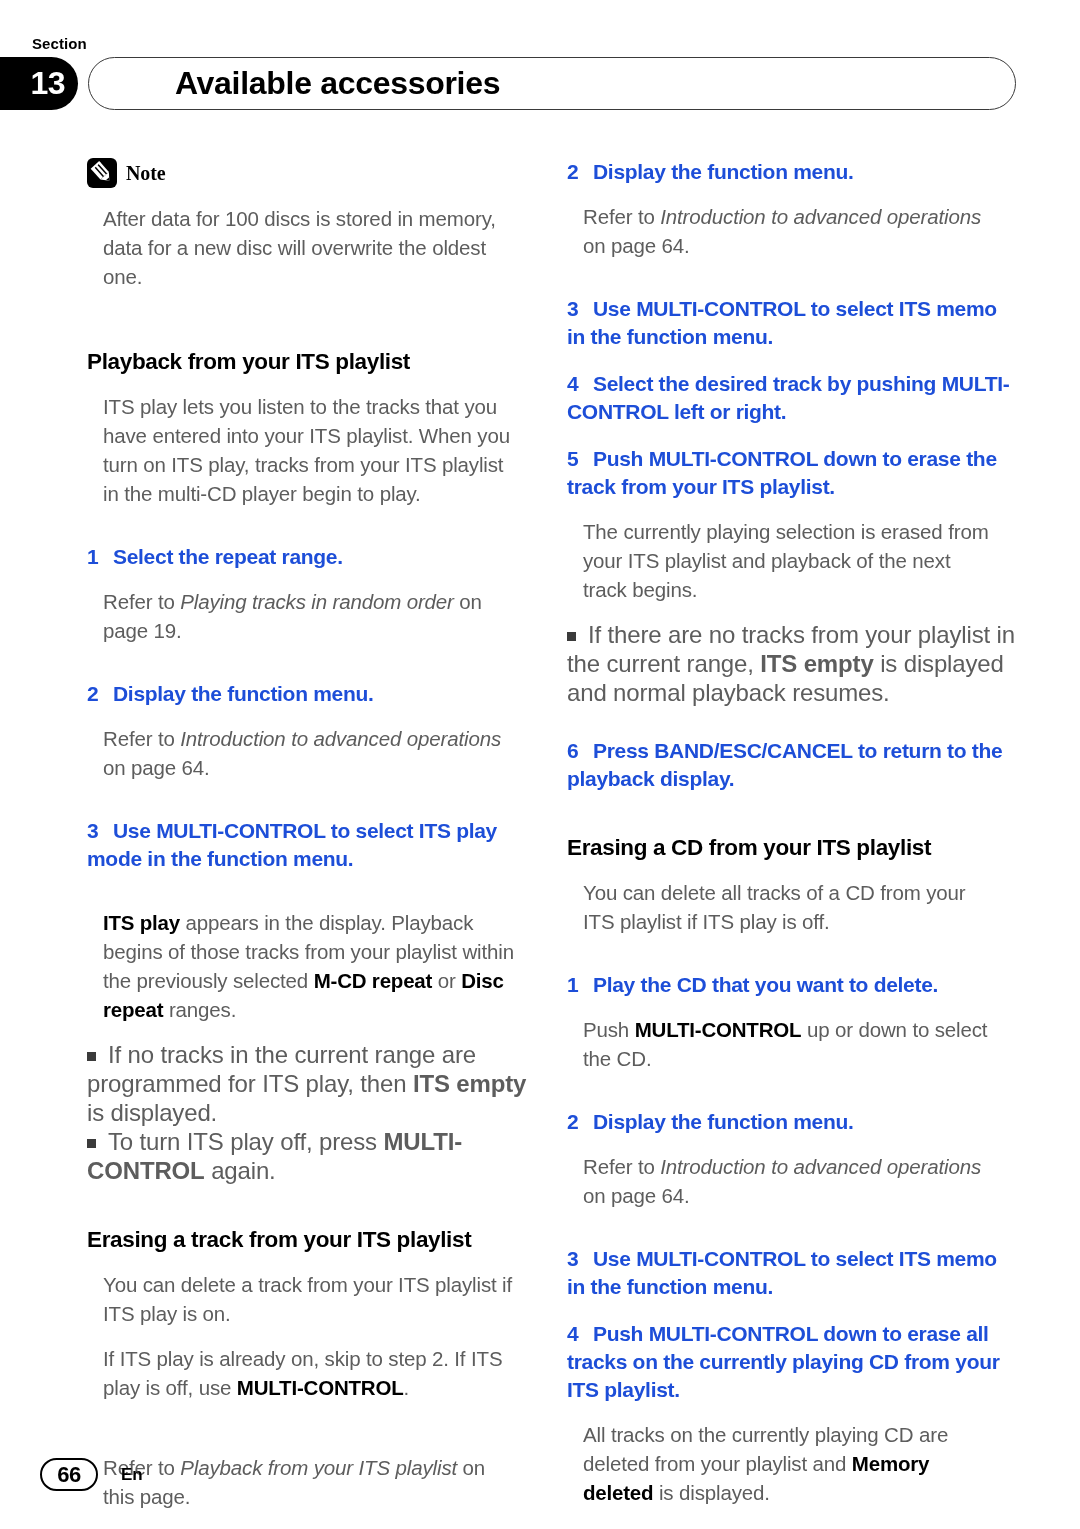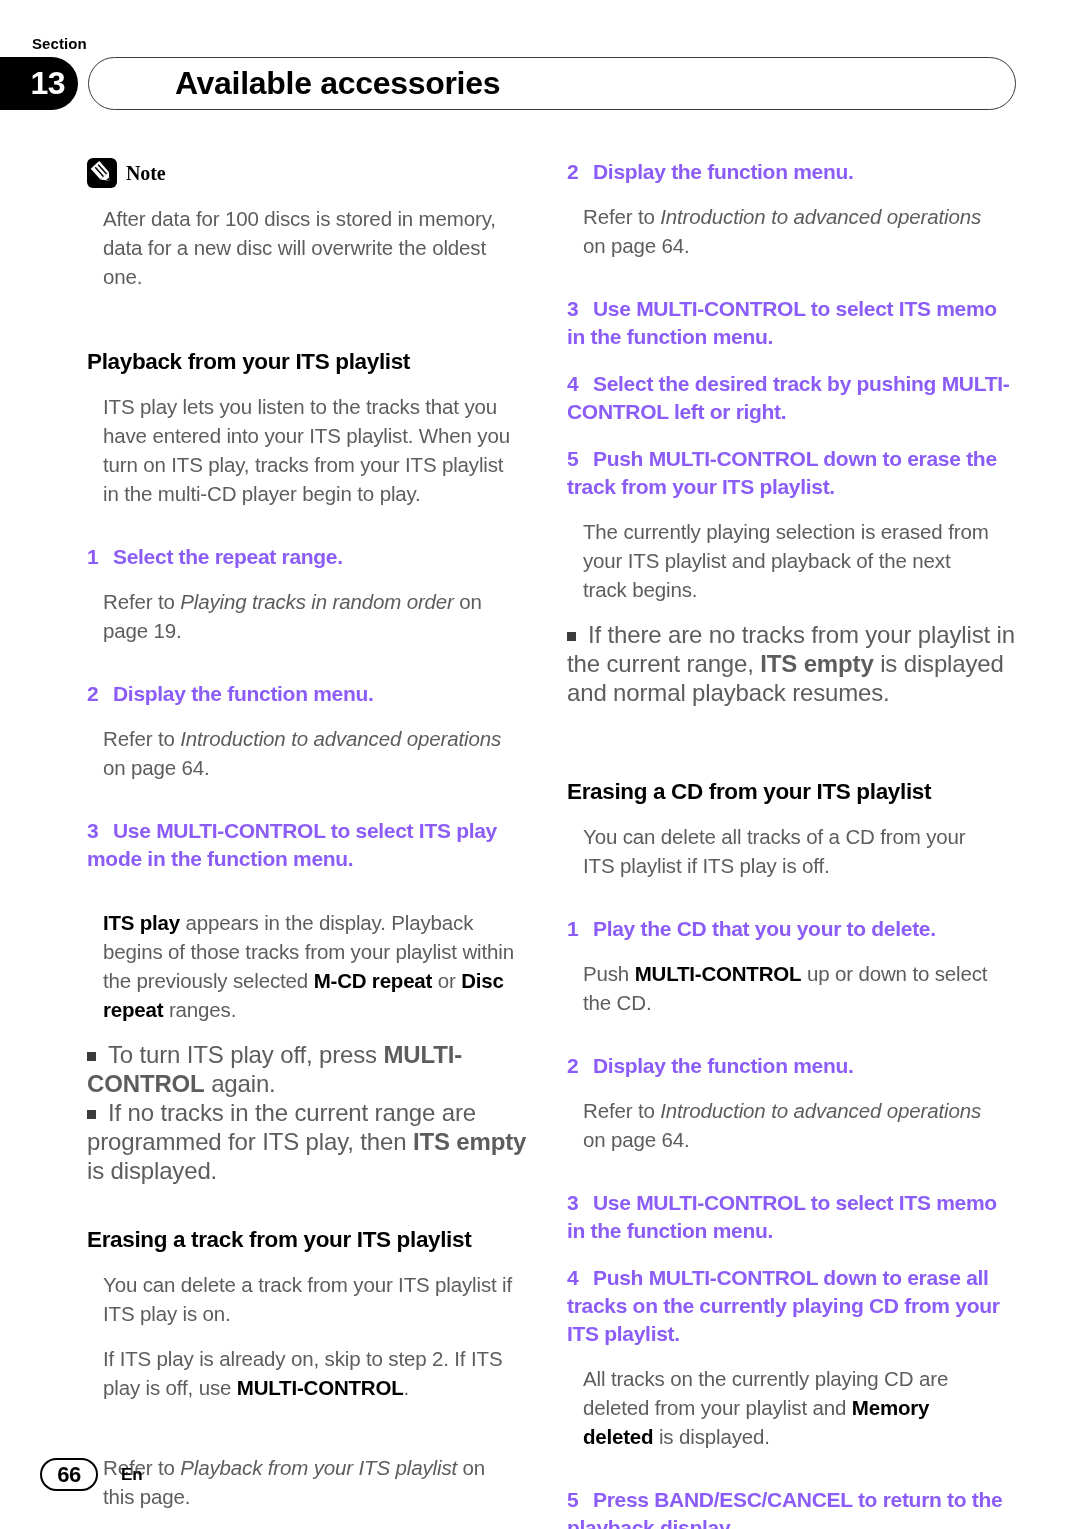--- a/index.html
+++ b/index.html
@@ -137,21 +137,21 @@
     font-weight: bold;
     color: #000;
     letter-spacing: -0.35px;
     line-height: 29px;
   }
 
   .step {
     font-size: 21px;
     line-height: 28px;
     font-weight: bold;
-    color: #8b5cf6;
+    color: #1d4ed8;
     letter-spacing: -0.3px;
   }
   .step .num {
     display: inline-block;
     min-width: 26px;
   }
 
   .bullet {
     position: relative;
     padding-left: 0;
@@ -249,22 +249,22 @@
     <p>Refer to <i>Introduction to advanced operations</i> on page 64.</p>
 
     <div class="sp-m"></div>
 
     <div class="step"><span class="num">3</span><span>Use MULTI-CONTROL to select ITS play mode in the function menu.</span></div>
 
     <div class="sp-m"></div>
 
     <p><b>ITS play</b> appears in the display. Playback begins of those tracks from your playlist within the previously selected <b>M-CD repeat</b> or <b>Disc repeat</b> ranges.</p>
 
+    <div class="bullet"><span class="sq"></span><span>If no tracks in the current range are programmed for ITS play, then <b>ITS empty</b> is displayed.</span></div>
     <div class="bullet"><span class="sq"></span><span>To turn ITS play off, press <b>MULTI-CONTROL</b> again.</span></div>
-    <div class="bullet"><span class="sq"></span><span>If no tracks in the current range are programmed for ITS play, then <b>ITS empty</b> is displayed.</span></div>
 
     <div class="sp-xl"></div>
 
     <h2 class="sec-head">Erasing a track from your ITS playlist</h2>
     <p>You can delete a track from your ITS playlist if ITS play is on.</p>
     <p>If ITS play is already on, skip to step 2. If ITS play is off, use <b>MULTI-CONTROL</b>.</p>
 
     <div class="sp-m"></div>
 
     <p>Refer to <i>Playback from your ITS playlist</i> on this page.</p>
@@ -286,29 +286,30 @@
 
     <div class="sp-m"></div>
 
     <div class="step"><span class="num">5</span><span>Push MULTI-CONTROL down to erase the track from your ITS playlist.</span></div>
     <p>The currently playing selection is erased from your ITS playlist and playback of the next track begins.</p>
 
     <div class="bullet"><span class="sq"></span><span>If there are no tracks from your playlist in the current range, <b>ITS empty</b> is displayed and normal playback resumes.</span></div>
 
     <div class="sp-l"></div>
 
+    <div class="step"><span class="num">6</span><span>Press BAND/ESC/CANCEL to return to the playback display.</span></div>
 
     <div class="sp-xl"></div>
 
     <h2 class="sec-head">Erasing a CD from your ITS playlist</h2>
     <p>You can delete all tracks of a CD from your ITS playlist if ITS play is off.</p>
 
     <div class="sp-m"></div>
 
-    <div class="step"><span class="num">1</span><span>Play the CD that you your to delete.</span></div>
+    <div class="step"><span class="num">1</span><span>Play the CD that you want to delete.</span></div>
     <p>Push <b>MULTI-CONTROL</b> up or down to select the CD.</p>
 
     <div class="sp-m"></div>
 
     <div class="step"><span class="num">2</span><span>Display the function menu.</span></div>
     <p>Refer to <i>Introduction to advanced operations</i> on page 64.</p>
 
     <div class="sp-m"></div>
 
     <div class="step"><span class="num">3</span><span>Use MULTI-CONTROL to select ITS memo in the function menu.</span></div>

